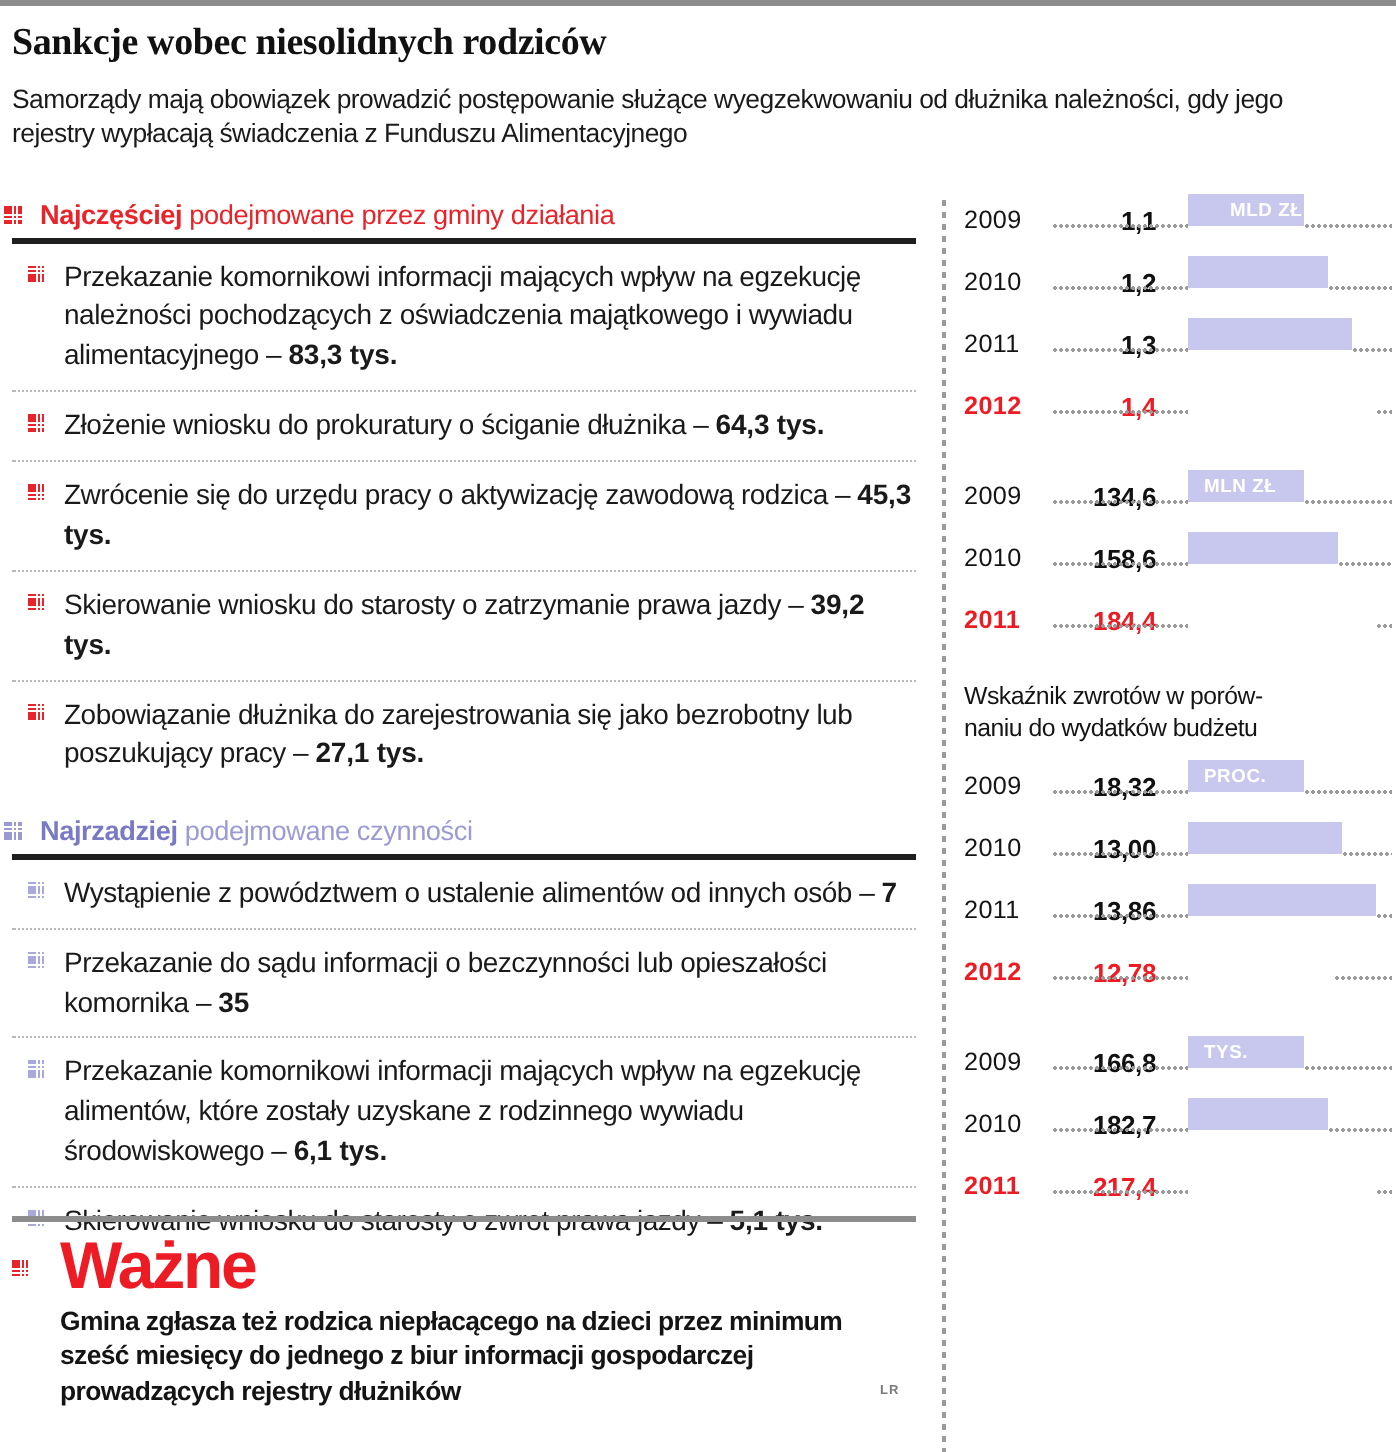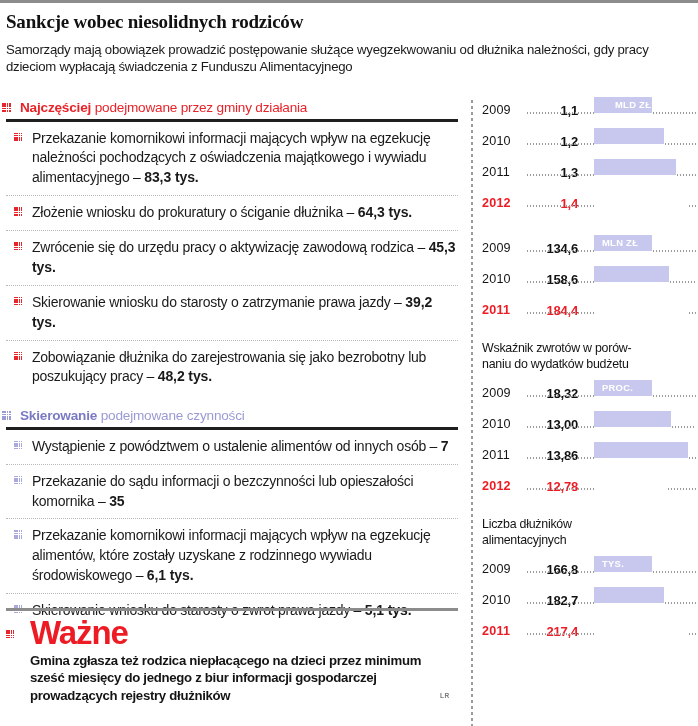--- a/index.html
+++ b/index.html
@@ -130,21 +130,21 @@
 </style>
 </head>
 <body>
 
 <div id="page">
 
   <div class="top-rule"></div>
 
   <div class="hdr">
     <div class="hdr-title">Sankcje wobec niesolidnych rodziców</div>
-    <div class="hdr-sub">Samorządy mają obowiązek prowadzić postępowanie służące wyegzekwowaniu od dłużnika należności, gdy pracy dzieciom wypłacają świadczenia z Funduszu Alimentacyjnego</div>
+    <div class="hdr-sub">Samorządy mają obowiązek prowadzić postępowanie służące wyegzekwowaniu od dłużnika należności, gdy jego rejestry wypłacają świadczenia z Funduszu Alimentacyjnego</div>
   </div>
 
   <div class="vdivider"></div>
 
   <div class="col-left">
     <div id="sections-host">
         <div style="margin-bottom: 14px;">
           <div class="sec-head">
             <div class="sec-mark">
               <span style="position: absolute; width: 1.6px; height: 1.6px; background: rgb(232, 36, 42); left: 0px; top: 0px;"></span>
@@ -250,21 +250,21 @@
                 <span style="position: absolute; width: 1.6px; height: 1.6px; background: rgb(232, 36, 42); left: 4.6px; top: 2.3px;"></span>
                 <span style="position: absolute; width: 1.6px; height: 1.6px; background: rgb(232, 36, 42); left: 6.9px; top: 2.3px;"></span>
                 <span style="position: absolute; width: 1.6px; height: 1.6px; background: rgb(232, 36, 42); left: 0px; top: 4.6px;"></span>
                 <span style="position: absolute; width: 1.6px; height: 1.6px; background: rgb(232, 36, 42); left: 2.3px; top: 4.6px;"></span>
                 <span style="position: absolute; width: 1.6px; height: 1.6px; background: rgb(232, 36, 42); left: 4.6px; top: 4.6px;"></span>
                 <span style="position: absolute; width: 1.6px; height: 1.6px; background: rgb(232, 36, 42); left: 6.9px; top: 4.6px;"></span>
                 <span style="position: absolute; width: 1.6px; height: 1.6px; background: rgb(232, 36, 42); left: 0px; top: 6.9px;"></span>
                 <span style="position: absolute; width: 1.6px; height: 1.6px; background: rgb(232, 36, 42); left: 2.3px; top: 6.9px;"></span>
                 <span style="position: absolute; width: 1.6px; height: 1.6px; background: rgb(232, 36, 42); left: 4.6px; top: 6.9px;"></span>
                 <span style="position: absolute; width: 1.6px; height: 1.6px; background: rgb(232, 36, 42); left: 6.9px; top: 6.9px;"></span>
-              </div><span>Zobowiązanie dłużnika do zarejestrowania się jako bezrobotny lub poszukujący pracy – </span><b>48,2 tys.</b></li>
+              </div><span>Zobowiązanie dłużnika do zarejestrowania się jako bezrobotny lub poszukujący pracy – </span><b>27,1 tys.</b></li>
           </ul>
         </div>
         <div style="margin-bottom: 0px;">
           <div class="sec-head">
             <div class="sec-mark">
               <span style="position: absolute; width: 1.6px; height: 1.6px; background: rgb(155, 155, 212); left: 0px; top: 0px;"></span>
               <span style="position: absolute; width: 1.6px; height: 1.6px; background: rgb(155, 155, 212); left: 2.4px; top: 0px;"></span>
               <span style="position: absolute; width: 1.6px; height: 1.6px; background: rgb(155, 155, 212); left: 4.8px; top: 0px;"></span>
               <span style="position: absolute; width: 1.6px; height: 1.6px; background: rgb(155, 155, 212); left: 7.2px; top: 0px;"></span>
               <span style="position: absolute; width: 1.6px; height: 1.6px; background: rgb(155, 155, 212); left: 0px; top: 2.4px;"></span>
@@ -273,21 +273,21 @@
               <span style="position: absolute; width: 1.6px; height: 1.6px; background: rgb(155, 155, 212); left: 7.2px; top: 2.4px;"></span>
               <span style="position: absolute; width: 1.6px; height: 1.6px; background: rgb(155, 155, 212); left: 0px; top: 4.8px;"></span>
               <span style="position: absolute; width: 1.6px; height: 1.6px; background: rgb(155, 155, 212); left: 2.4px; top: 4.8px;"></span>
               <span style="position: absolute; width: 1.6px; height: 1.6px; background: rgb(155, 155, 212); left: 4.8px; top: 4.8px;"></span>
               <span style="position: absolute; width: 1.6px; height: 1.6px; background: rgb(155, 155, 212); left: 7.2px; top: 4.8px;"></span>
               <span style="position: absolute; width: 1.6px; height: 1.6px; background: rgb(155, 155, 212); left: 0px; top: 7.2px;"></span>
               <span style="position: absolute; width: 1.6px; height: 1.6px; background: rgb(155, 155, 212); left: 2.4px; top: 7.2px;"></span>
               <span style="position: absolute; width: 1.6px; height: 1.6px; background: rgb(155, 155, 212); left: 4.8px; top: 7.2px;"></span>
               <span style="position: absolute; width: 1.6px; height: 1.6px; background: rgb(155, 155, 212); left: 7.2px; top: 7.2px;"></span>
             </div>
-            <div class="sec-title sec-purple"><b>Skierowanie</b> podejmowane czynności</div>
+            <div class="sec-title sec-purple"><b>Najrzadziej</b> podejmowane czynności</div>
           </div>
           <div class="sec-rule"></div>
           <ul class="items">
             <li><div class="bullet purple">
                 <span style="position: absolute; width: 1.6px; height: 1.6px; background: rgb(169, 169, 221); left: 0px; top: 0px;"></span>
                 <span style="position: absolute; width: 1.6px; height: 1.6px; background: rgb(169, 169, 221); left: 2.3px; top: 0px;"></span>
                 <span style="position: absolute; width: 1.6px; height: 1.6px; background: rgb(169, 169, 221); left: 4.6px; top: 0px;"></span>
                 <span style="position: absolute; width: 1.6px; height: 1.6px; background: rgb(169, 169, 221); left: 6.9px; top: 0px;"></span>
                 <span style="position: absolute; width: 1.6px; height: 1.6px; background: rgb(169, 169, 221); left: 0px; top: 2.3px;"></span>
                 <span style="position: absolute; width: 1.6px; height: 1.6px; background: rgb(169, 169, 221); left: 2.3px; top: 2.3px;"></span>
@@ -472,22 +472,20 @@
           </div>
           <div class="row hl">
             <div class="year">2012</div>
             <div class="val" style="right: 116px;">12,78</div>
             <div class="leader" style="left: 44px; width: 68px;"></div>
             <div class="leader" style="left: 185px; width: 29px;"></div>
             <div class="bar dot" style="left: 112px; width: 73px;"></div>
           </div>
         </div>
         <div class="chart">
-          <div class="chart-title">Liczba dłużników
-alimentacyjnych</div>
           <div class="row">
             <div class="year">2009</div>
             <div class="val" style="right: 116px;">166,8</div>
             <div class="leader" style="left: 44px; width: 68px;"></div>
             <div class="leader" style="left: 170px; width: 44px;"></div>
             <div class="bar solid" style="left: 112px; width: 58px;"></div>
             <div class="unit" style="left: 120px;">TYS.</div>
           </div>
           <div class="row">
             <div class="year">2010</div>

